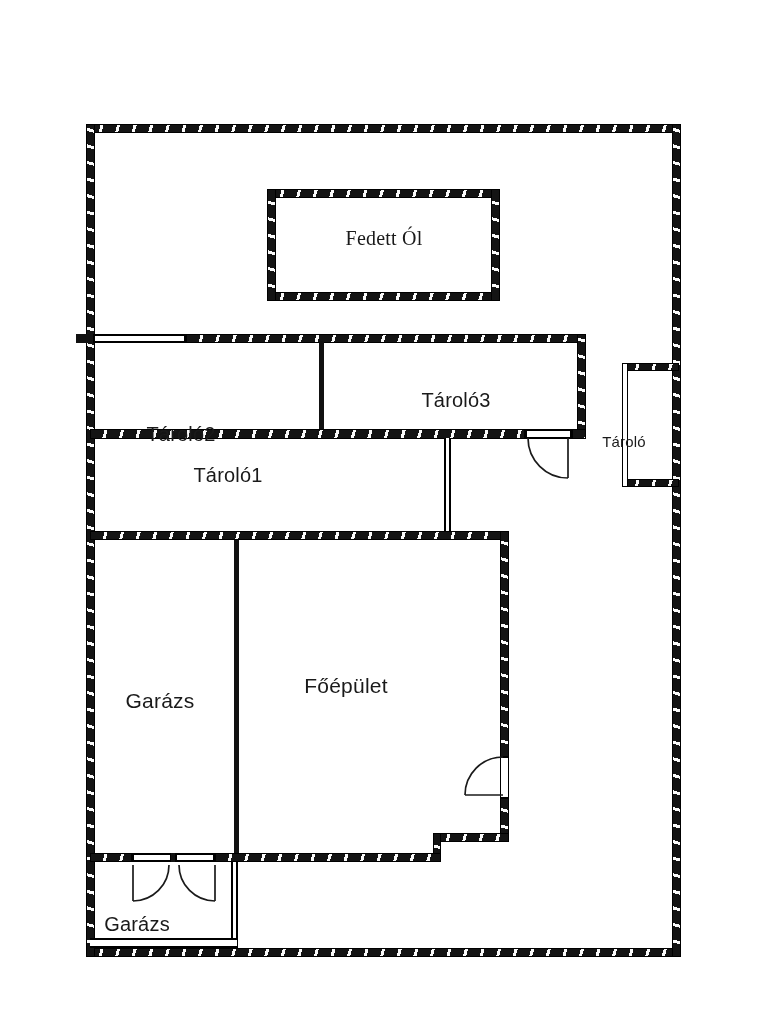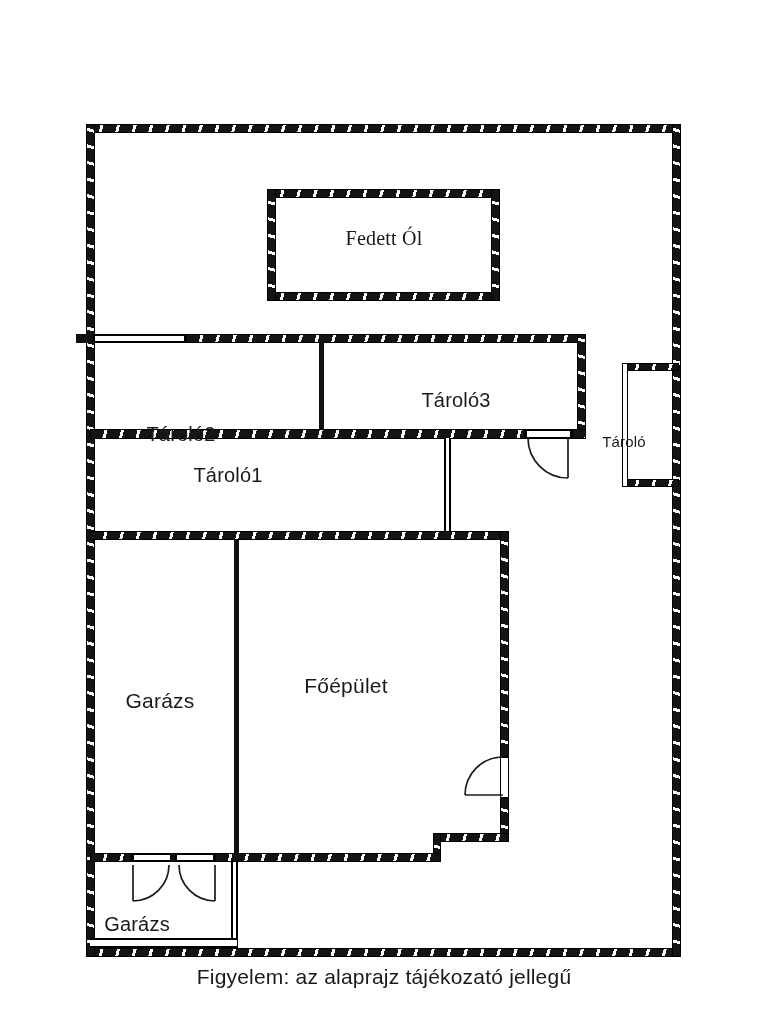--- a/index.html
+++ b/index.html
@@ -117,15 +117,14 @@
       <path d="M 528 438 A 40 40 0 0 0 568 478"></path>
       <path d="M 465 795 L 503 795"></path>
       <path d="M 465 795 A 38 38 0 0 1 503 757"></path>
       <path d="M 133 865 L 133 901"></path>
       <path d="M 133 901 A 36 36 0 0 0 169 865"></path>
       <path d="M 215 865 L 215 901"></path>
       <path d="M 215 901 A 36 36 0 0 1 179 865"></path>
     </g>
   </svg>
 
-  <div class="lbl footer-note" style="left:384px;top:977px;">Figyelem: az alaprajz tájékozató jellegű</div>
 
 </div>
 
 </body></html>

